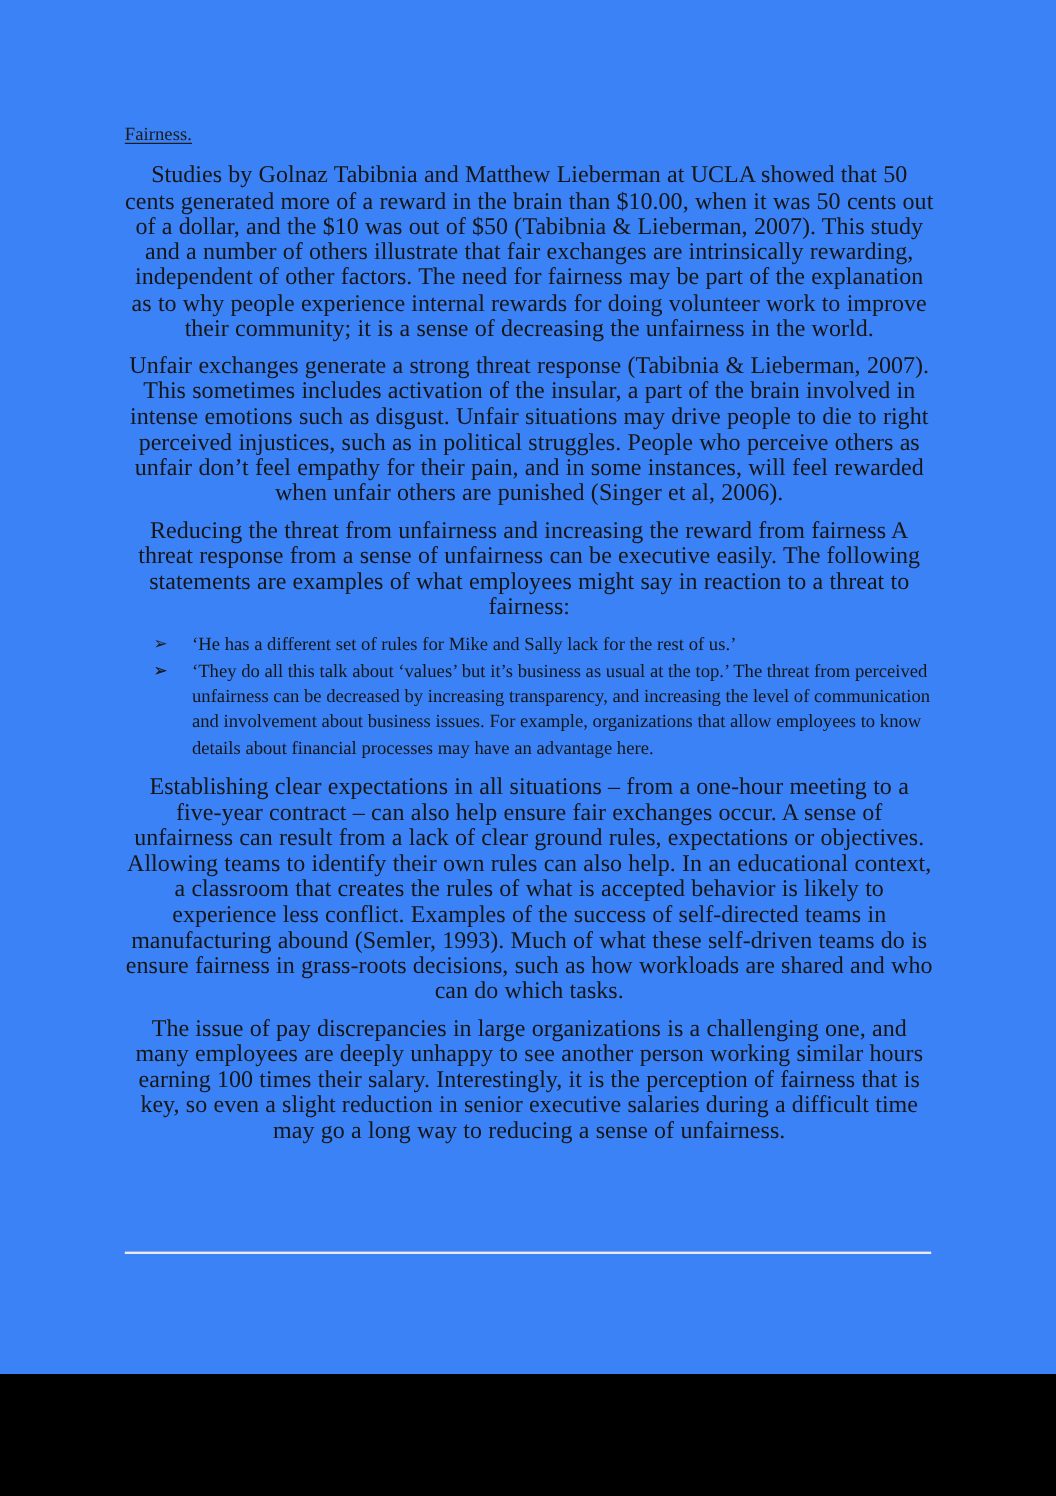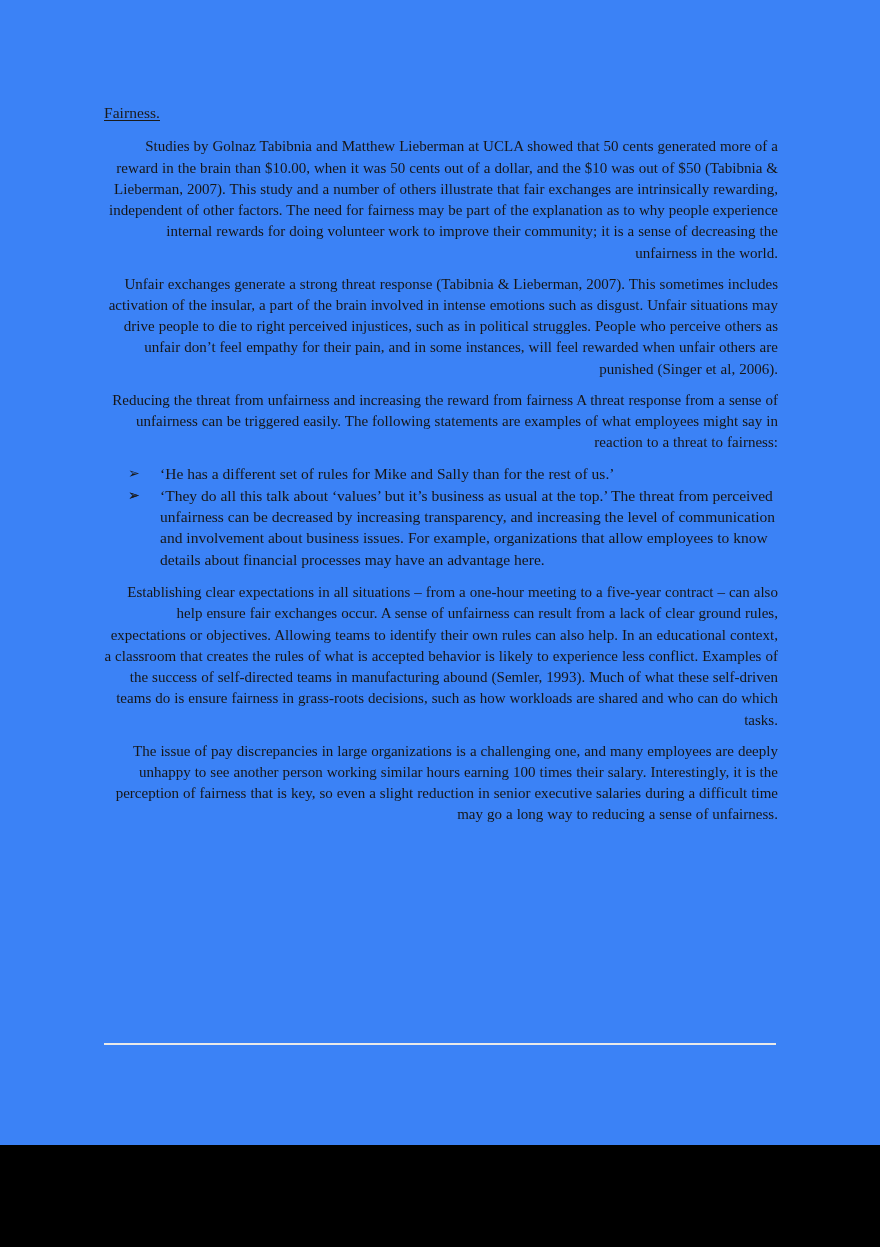--- a/index.html
+++ b/index.html
@@ -35,24 +35,24 @@
     letter-spacing: 0.05px;
   }
 
   .heading-row {
     margin: 0;
     padding: 0;
   }
 
   p.para {
     margin: 0 0 9.5px 0;
-    font-size: 15px;
+    font-size: 20px;
     line-height: 21.3px;
     color: #161616;
-    text-align: right;
+    text-align: center;
     letter-spacing: 0.02px;
     word-spacing: 0.2px;
   }
 
   ul.bullet-list {
     list-style: none;
     margin: 10px 0 12px 0;
     padding: 0;
   }
 
@@ -104,26 +104,26 @@
   <div class="doc-body">
 
     <div class="heading-row">
       <span class="heading">Fairness.</span>
     </div>
 
     <p class="para">Studies by Golnaz Tabibnia and Matthew Lieberman at UCLA showed that 50 cents generated more of a reward in the brain than $10.00, when it was 50 cents out of a dollar, and the $10 was out of $50 (Tabibnia &amp; Lieberman, 2007). This study and a number of others illustrate that fair exchanges are intrinsically rewarding, independent of other factors. The need for fairness may be part of the explanation as to why people experience internal rewards for doing volunteer work to improve their community; it is a sense of decreasing the unfairness in the world.</p>
 
     <p class="para">Unfair exchanges generate a strong threat response (Tabibnia &amp; Lieberman, 2007). This sometimes includes activation of the insular, a part of the brain involved in intense emotions such as disgust. Unfair situations may drive people to die to right perceived injustices, such as in political struggles. People who perceive others as unfair don’t feel empathy for their pain, and in some instances, will feel rewarded when unfair others are punished (Singer et al, 2006).</p>
 
-    <p class="para">Reducing the threat from unfairness and increasing the reward from fairness A threat response from a sense of unfairness can be triggered easily. The following statements are examples of what employees might say in reaction to a threat to fairness:</p>
+    <p class="para">Reducing the threat from unfairness and increasing the reward from fairness A threat response from a sense of unfairness can be executive easily. The following statements are examples of what employees might say in reaction to a threat to fairness:</p>
 
     <ul class="bullet-list">
       <li>
         <span class="bullet-marker">➢</span>
-        <span>‘He has a different set of rules for Mike and Sally than for the rest of us.’</span>
+        <span>‘He has a different set of rules for Mike and Sally lack for the rest of us.’</span>
       </li>
       <li>
         <span class="bullet-marker">➢</span>
       </li>
       <li>
         <span class="bullet-marker">➢</span>
         <span>‘They do all this talk about ‘values’ but it’s business as usual at the top.’ The threat from perceived unfairness can be decreased by increasing transparency, and increasing the level of communication and involvement about business issues. For example, organizations that allow employees to know details about financial processes may have an advantage here.</span>
       </li>
     </ul>
 

